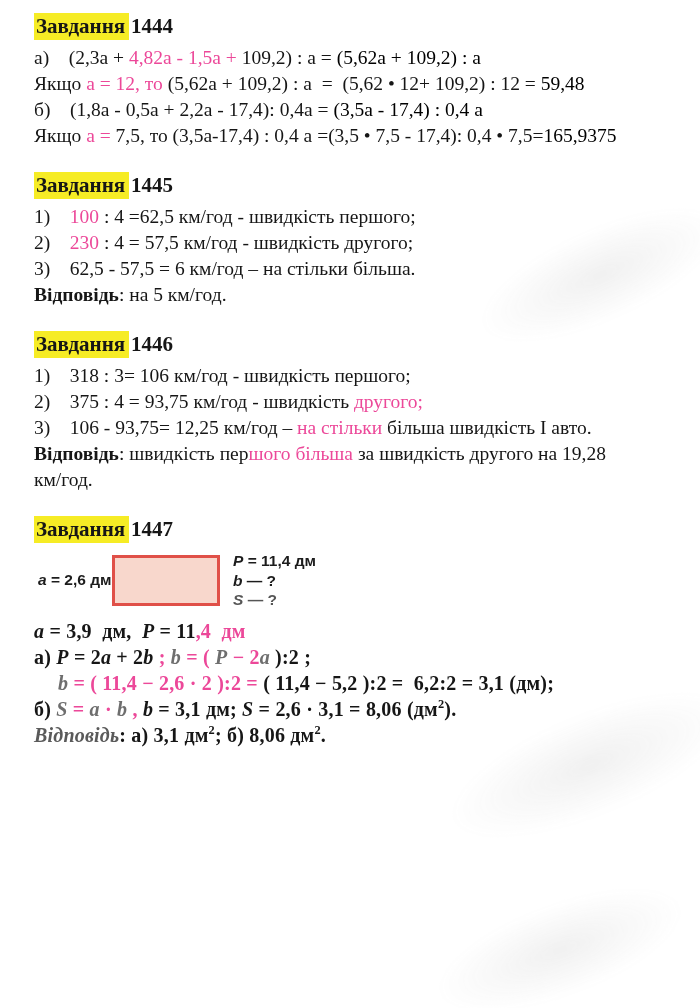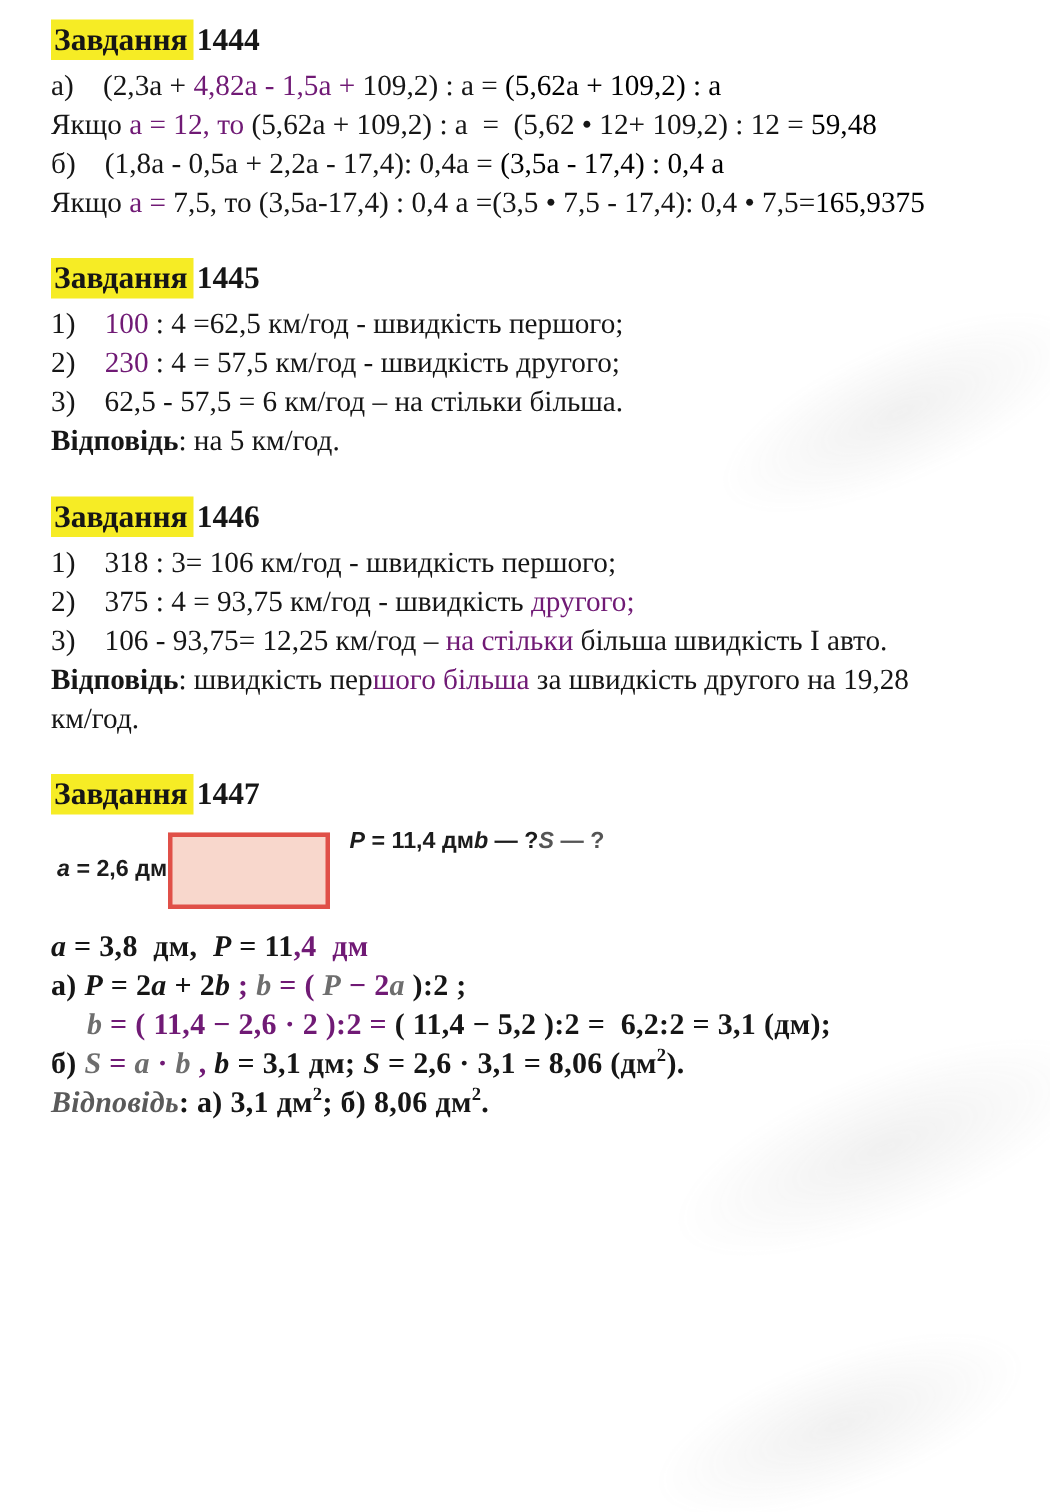--- a/index.html
+++ b/index.html
@@ -25,34 +25,34 @@
   .heading{font-size:21px;font-weight:bold;line-height:27px;margin:0 0 5px 0;}
   .hl{background:#f6ec25;padding:1px 4px 2px 2px;}
   .hnum{margin-left:2px;}
 
   .line{font-size:19.5px;line-height:26px;white-space:pre;}
   .line.math{font-weight:bold;font-size:20px;letter-spacing:0.2px;}
   .line.ind{padding-left:24px;}
 
   .seg-n{}
   .seg-blue{color:#000000;}
-  .seg-f{color:#701a75;}
+  .seg-f{color:#ec4899;}
   .seg-v{font-style:italic;}
   .seg-vf{font-style:italic;color:#6e6e6e;}
   .seg-bold{font-weight:bold;}
   .seg-sup{vertical-align:super;font-size:0.62em;line-height:0;}
   .seg-ansit{font-style:italic;color:#5a5a5a;}
 
   
   .diagram{display:flex;align-items:center;margin:9px 0 10px 4px;height:56px;}
   .dlab{font-family:"Liberation Sans", sans-serif;font-weight:bold;font-size:15.5px;color:#1c1c1c;}
   .dlab::first-letter{font-style:italic;}
   .dleft{width:74px;}
   .rect{width:102px;height:45px;background:#f8d7cc;border:3px solid #e05048;box-sizing:content-box;}
-  .dright{margin-left:13px;height:56px;display:flex;flex-direction:row;}
+  .dright{margin-left:13px;height:56px;display:flex;flex-direction:column;justify-content:space-between;}
   .dright .dlab{line-height:17px;}
   .dright .dlab:last-child{color:#555555;}
 </style>
 </head>
 <body>
 
 <div class="page">
   <div class="wm wm1"></div>
   <div class="wm wm2"></div>
   <div class="wm wm3"></div>
@@ -95,20 +95,20 @@
       <div class="dlab dleft">а = 2,6 дм</div>
       <div class="rect"></div>
       <div class="dright">
         <div class="dlab">P = 11,4 дм</div>
         <div class="dlab">b — ?</div>
         <div class="dlab">S — ?</div>
       </div>
     </div>
 
     <div class="lines">
-        <div class="line math"><span class="seg-v">a</span><span class="seg-n"> = 3,8  дм,  </span><span class="seg-v">P</span><span class="seg-n"> = 11</span><span class="seg-f">,4  дм</span></div>
+        <div class="line math"><span class="seg-v">a</span><span class="seg-n"> = 3,9  дм,  </span><span class="seg-v">P</span><span class="seg-n"> = 11</span><span class="seg-f">,4  дм</span></div>
         <div class="line math"><span class="seg-n">а) </span><span class="seg-v">P</span><span class="seg-n"> = 2</span><span class="seg-v">a</span><span class="seg-n"> + 2</span><span class="seg-v">b</span><span class="seg-f"> ; </span><span class="seg-vf">b</span><span class="seg-f"> = ( </span><span class="seg-vf">P</span><span class="seg-f"> − 2</span><span class="seg-vf">a</span><span class="seg-n"> ):2 ;</span></div>
         <div class="line math ind"><span class="seg-vf">b</span><span class="seg-f"> = ( 11,4 − 2,6 · 2 ):2 = </span><span class="seg-n">( 11,4 − 5,2 ):2 =  6,2:2 = 3,1 (дм);</span></div>
         <div class="line math"><span class="seg-n">б) </span><span class="seg-vf">S</span><span class="seg-f"> = </span><span class="seg-vf">a</span><span class="seg-f"> · </span><span class="seg-vf">b</span><span class="seg-f"> , </span><span class="seg-v">b</span><span class="seg-n"> = 3,1 дм; </span><span class="seg-v">S</span><span class="seg-n"> = 2,6 · 3,1 = 8,06 (дм</span><span class="seg-sup">2</span><span class="seg-n">).</span></div>
         <div class="line math"><span class="seg-ansit">Відповідь</span><span class="seg-n">: а) 3,1 дм</span><span class="seg-sup">2</span><span class="seg-n">; б) 8,06 дм</span><span class="seg-sup">2</span><span class="seg-n">.</span></div>
       </div>
   </section>
 </div>
 
 </body></html>

